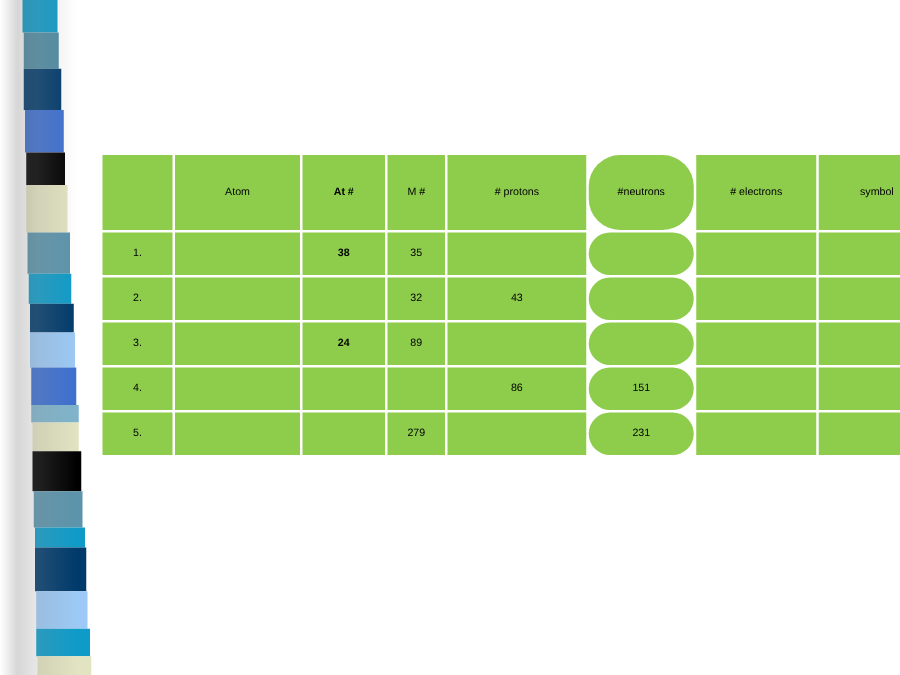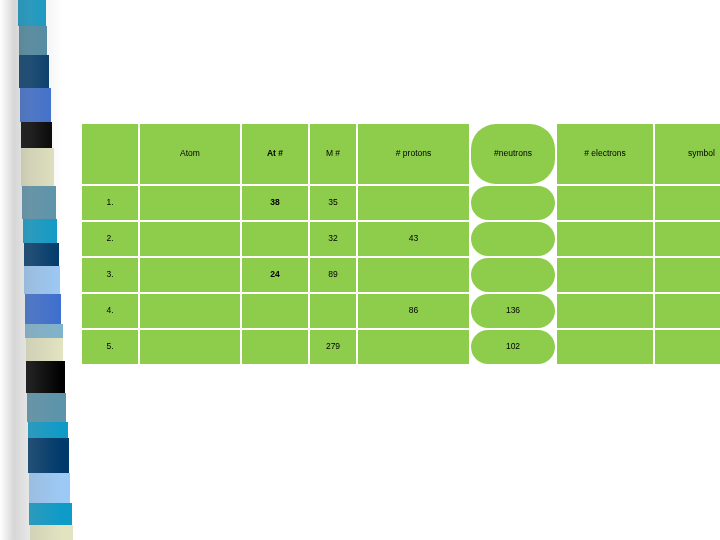--- a/index.html
+++ b/index.html
@@ -165,29 +165,29 @@
       <td class="col-elec"></td>
       <td class="col-symbol"></td>
     </tr>
 
     <tr class="data-row">
       <td class="col-num">4.</td>
       <td class="col-atom"></td>
       <td class="col-at"></td>
       <td class="col-m"></td>
       <td class="col-prot">86</td>
-      <td class="col-neut">136</td>
+      <td class="col-neut">151</td>
       <td class="col-elec"></td>
       <td class="col-symbol"></td>
     </tr>
 
     <tr class="data-row">
       <td class="col-num">5.</td>
       <td class="col-atom"></td>
       <td class="col-at"></td>
       <td class="col-m">279</td>
       <td class="col-prot"></td>
-      <td class="col-neut">102</td>
+      <td class="col-neut">231</td>
       <td class="col-elec"></td>
       <td class="col-symbol"></td>
     </tr>
   </tbody>
 </table>
 
 </body></html>

